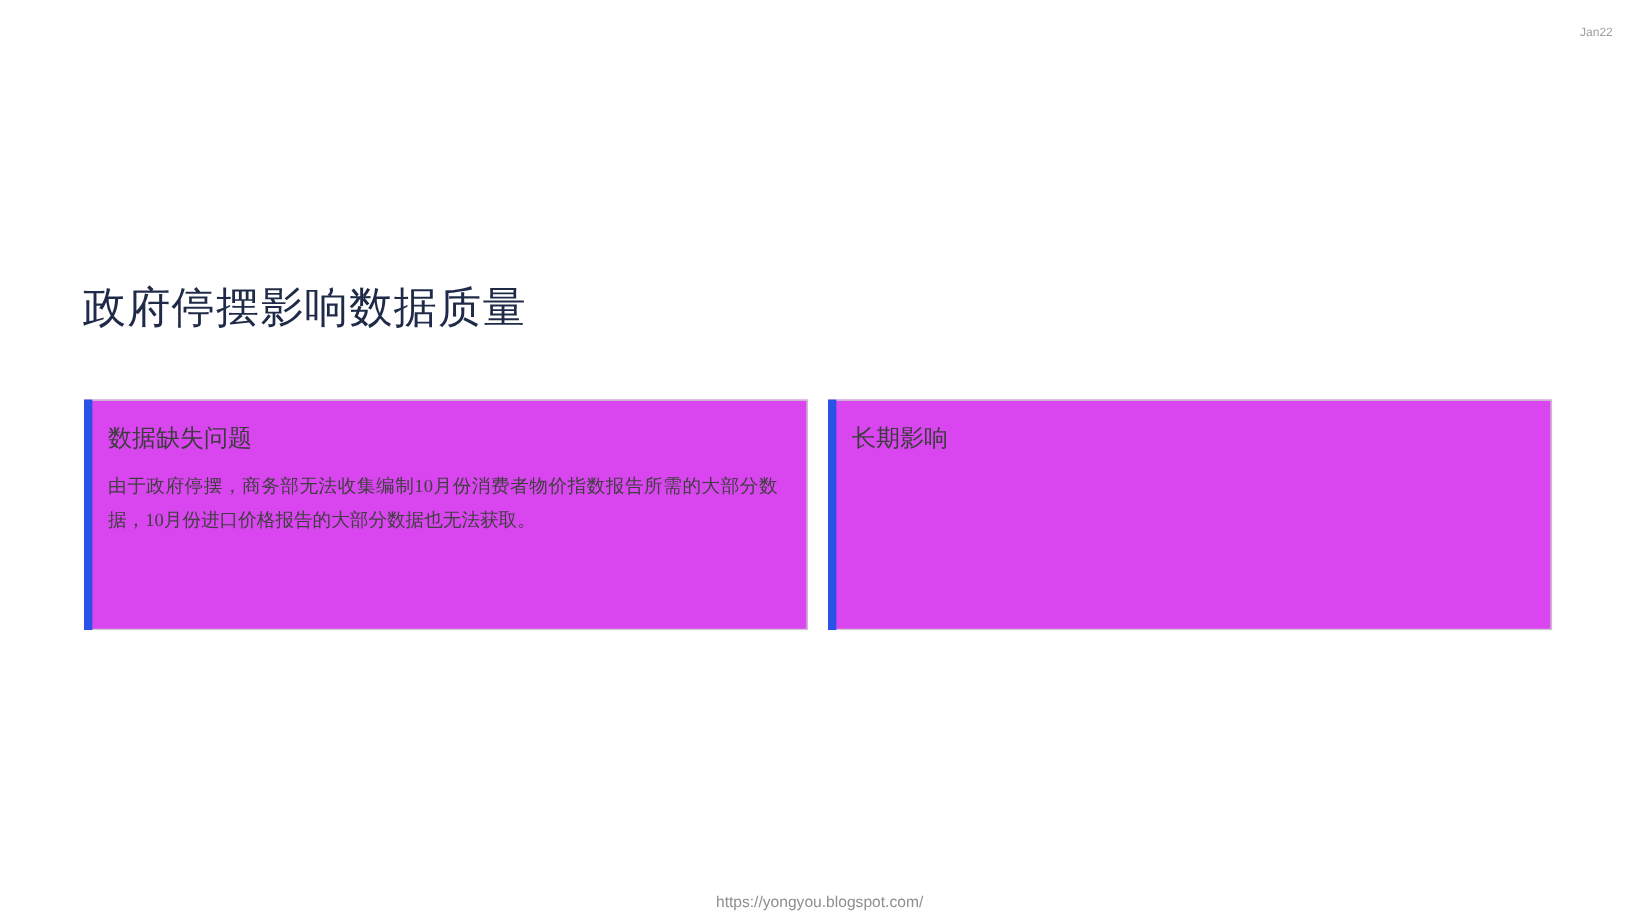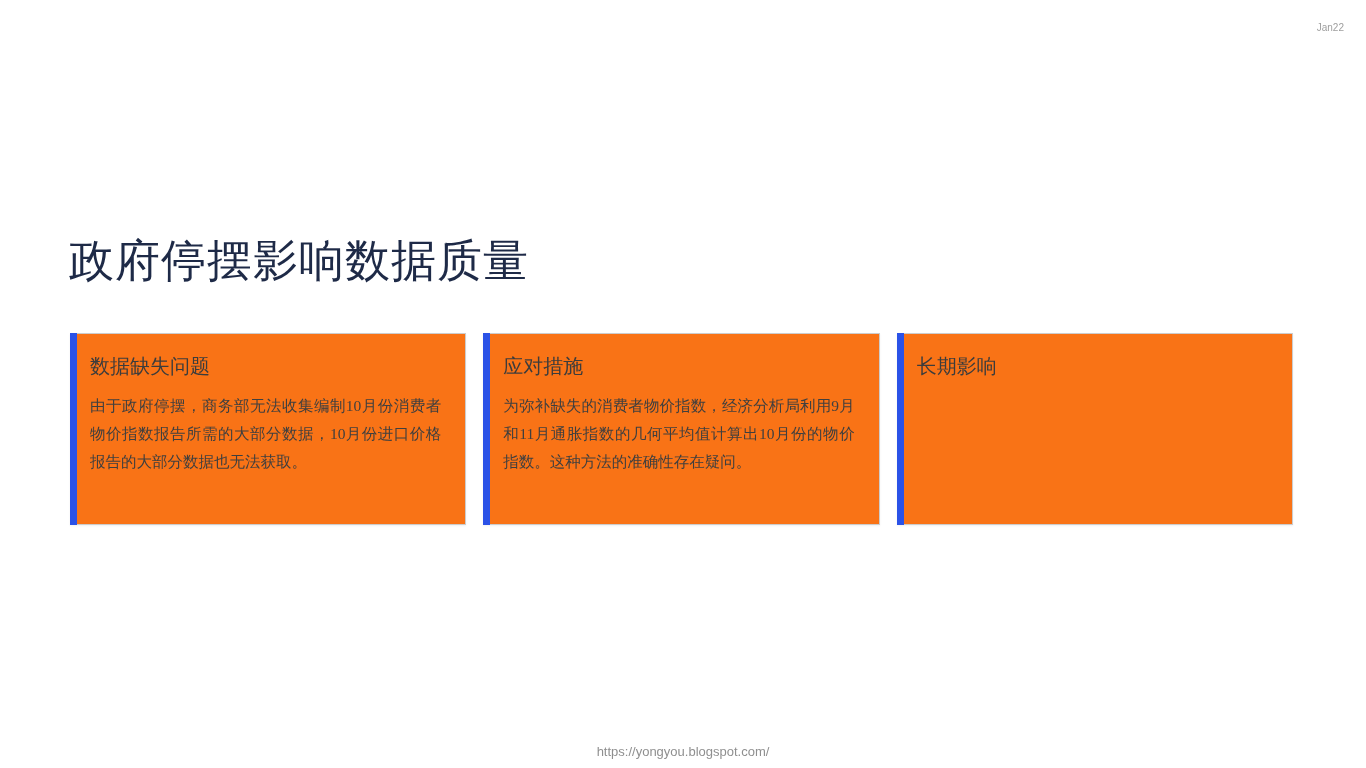--- a/index.html
+++ b/index.html
@@ -18,40 +18,40 @@
     position: absolute;
     top: 22px;
     right: 22px;
     font-size: 10px;
     color: #9e9e9e;
   }
   .slide-title {
     position: absolute;
     left: 69px;
     top: 234px;
-    font-size: 45px;
+    font-size: 36px;
     font-weight: 500;
     color: #1e2a47;
     letter-spacing: 1px;
     line-height: 1.2;
     margin: 0;
   }
   .cards-row {
     position: absolute;
     left: 70px;
     top: 333px;
     width: 1223px;
     height: 192px;
     display: flex;
     gap: 17px;
   }
   .card {
     flex: 1 1 0;
     box-sizing: border-box;
-    background: #f97316;
+    background: #d946ef;
     border: 1px solid #cccccc;
     box-shadow: 0 1px 2px rgba(0,0,0,0.06);
     position: relative;
     padding: 19px 24px 0 19px;
   }
   .card-accent-bar {
     position: absolute;
     left: -1px;
     top: -1px;
     bottom: -1px;
@@ -92,25 +92,20 @@
 <h1 class="slide-title">政府停摆影响数据质量</h1>
 
 <div class="cards-row">
 
   <div class="card">
     <div class="card-accent-bar"></div>
     <h2 class="card-title">数据缺失问题</h2>
     <p class="card-body">由于政府停摆，商务部无法收集编制10月份消费者物价指数报告所需的大部分数据，10月份进口价格报告的大部分数据也无法获取。</p>
   </div>
 
-  <div class="card">
-    <div class="card-accent-bar"></div>
-    <h2 class="card-title">应对措施</h2>
-    <p class="card-body">为弥补缺失的消费者物价指数，经济分析局利用9月和11月通胀指数的几何平均值计算出10月份的物价指数。这种方法的准确性存在疑问。</p>
-  </div>
 
   <div class="card">
     <div class="card-accent-bar"></div>
     <h2 class="card-title">长期影响</h2>
   </div>
 
 </div>
 
 <div class="footer-url">https://yongyou.blogspot.com/</div>
 

